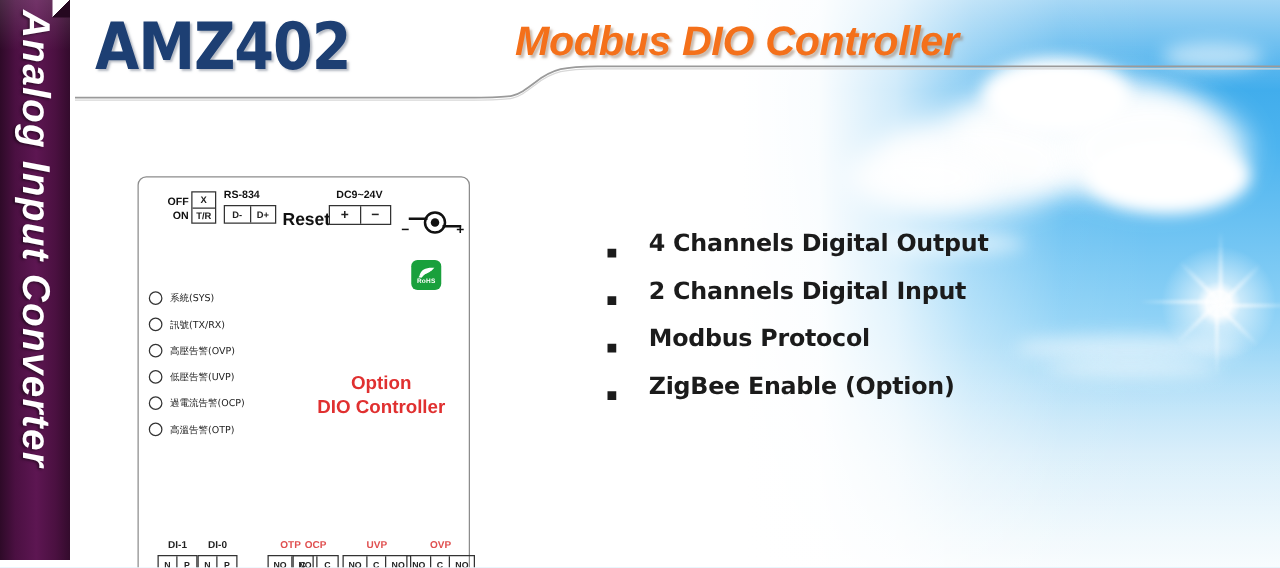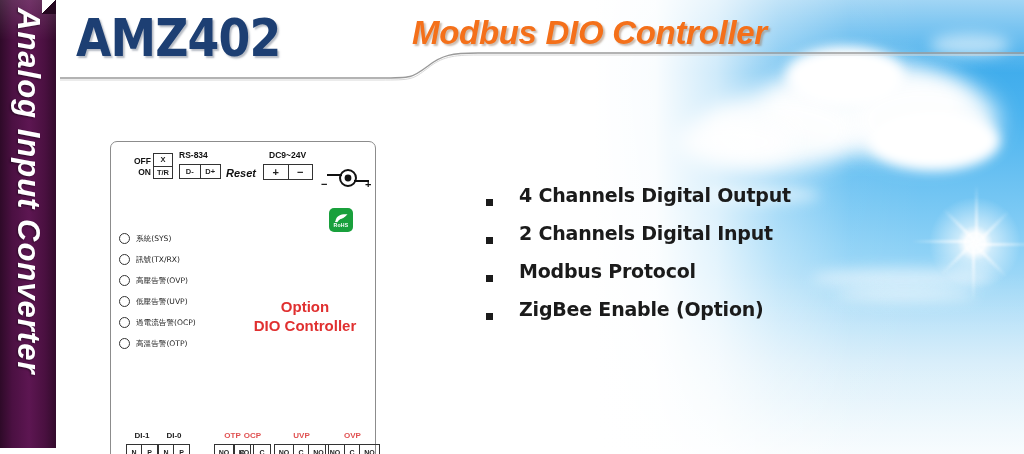--- a/index.html
+++ b/index.html
@@ -60,21 +60,21 @@
   .topblk{position:absolute;left:18px;top:8px;width:244px;height:42px;}
   .onoff{position:absolute;left:0px;top:6px;font-size:8.5px;font-weight:bold;color:#111;line-height:11px;text-align:right;width:22px;}
   .cellbox{position:absolute;border:1.3px solid #333;box-sizing:border-box;display:flex;}
   .cell{flex:1;display:flex;align-items:center;justify-content:center;
         font-size:7.5px;font-weight:bold;color:#222;border-right:1.2px solid #333;box-sizing:border-box;}
   .cell:last-child{border-right:none;}
   .cellv{display:flex;flex-direction:column;}
   .cellv .cell{border-right:none;border-bottom:1.2px solid #333;}
   .cellv .cell:last-child{border-bottom:none;}
   .lbl-sm{position:absolute;font-size:8.5px;font-weight:bold;color:#111;white-space:nowrap;}
-  .reset{position:absolute;font-size:11px;font-weight:bold;color:#111;font-style:italic;}
+  .reset{position:absolute;font-size:14px;font-weight:bold;color:#111;}
 
   
   .jack{position:absolute;left:196px;top:18px;width:46px;height:20px;}
 
   
   .ledlist{position:absolute;left:8px;top:86px;}
   .ledrow{display:flex;align-items:center;height:21px;}
   .ledcirc{width:11px;height:11px;border:1.4px solid #333;border-radius:50%;box-sizing:border-box;margin-right:6px;}
   .ledtxt{font-size:7.6px;color:#222;white-space:nowrap;font-family:"DejaVu Sans",sans-serif;text-align:right;}
 

